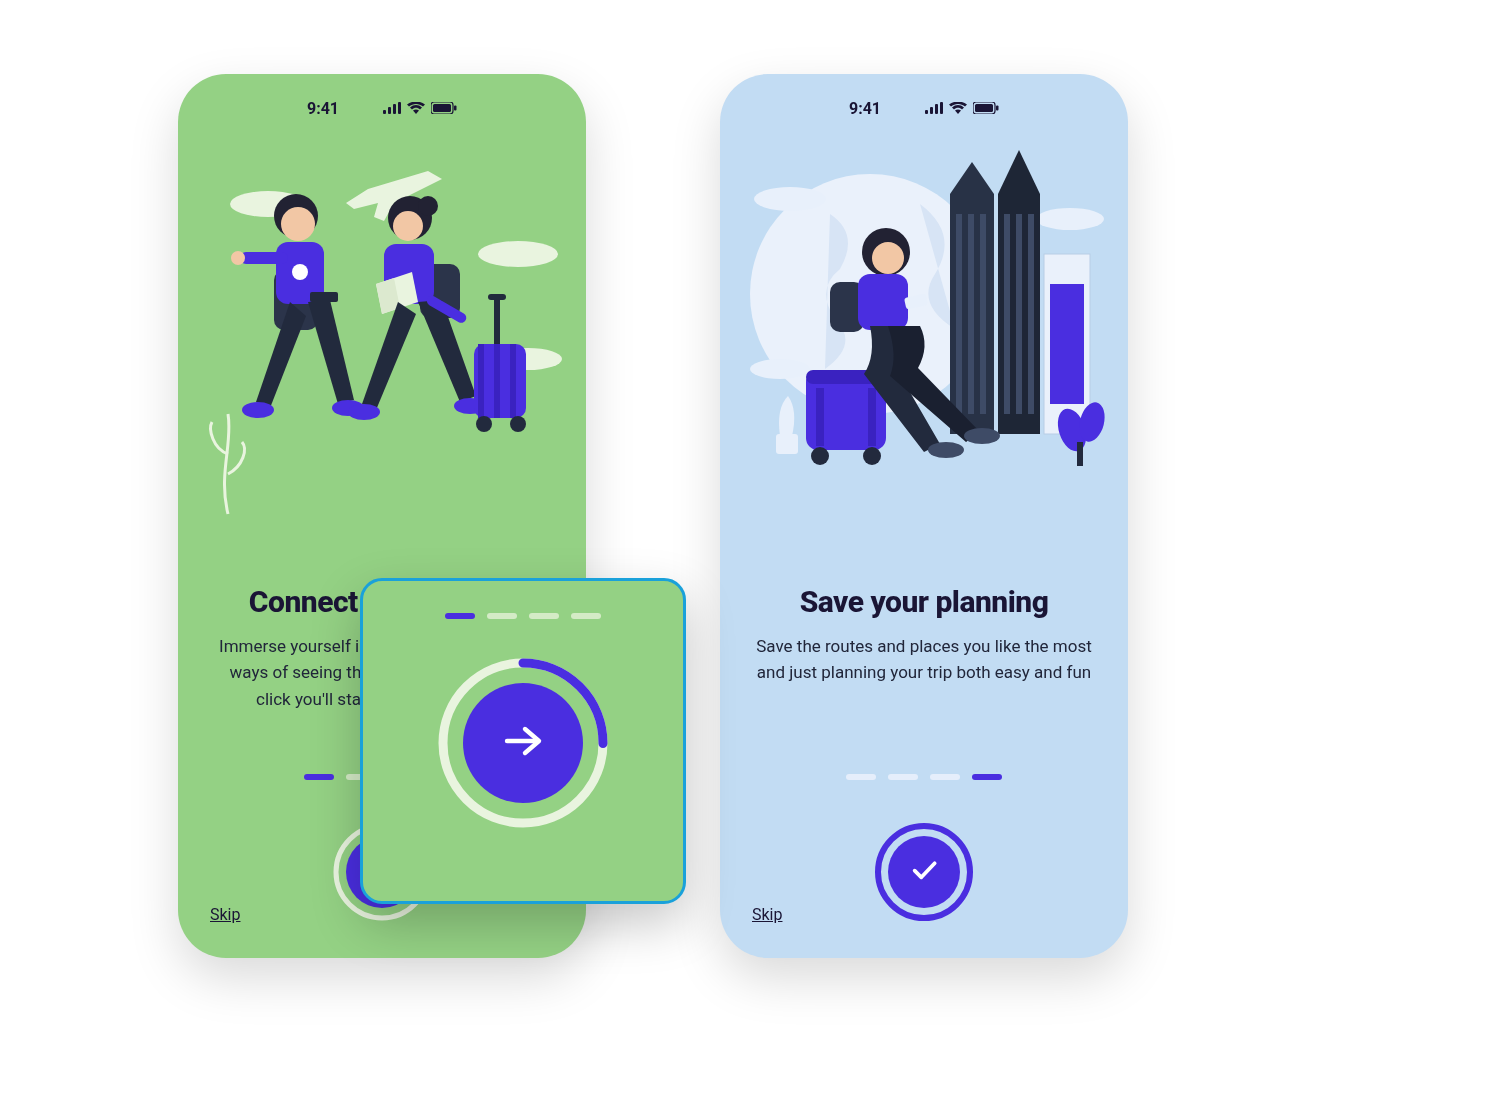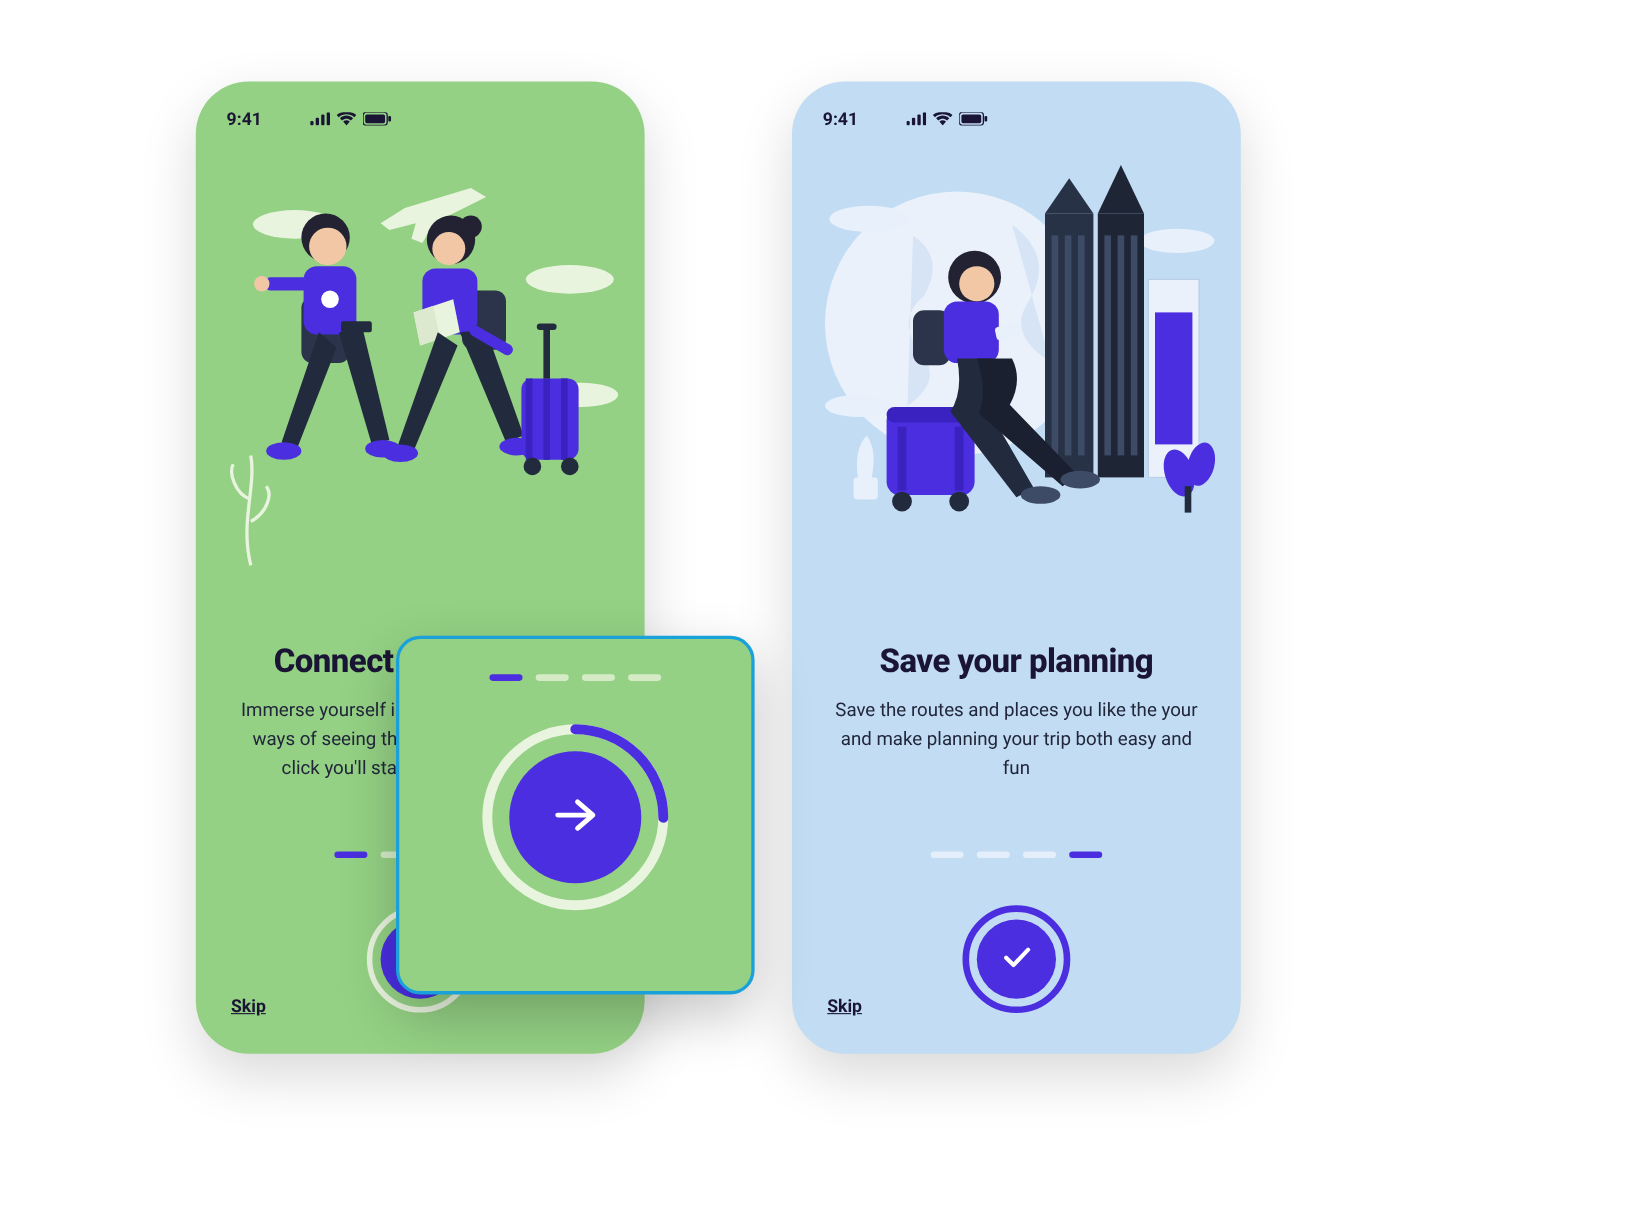--- a/index.html
+++ b/index.html
@@ -20,21 +20,21 @@
     }
     .phone-left  { left: 178px; top: 74px; background: #94d184; }
     .phone-right { left: 720px; top: 74px; background: #c2dcf3; }
 
     
     .status-bar {
       position: absolute;
       top: 20px; left: 0; right: 0;
       height: 28px;
       display: flex;
-      justify-content: flex-start;
+      justify-content: center;
       align-items: center;
       padding: 0 28px;
       font-size: 16px;
       font-weight: 700;
       color: #1a1535;
       gap: 44px;
     }
     .status-icons { display: flex; align-items: center; gap: 6px; }
 
     .illus-wrap {
@@ -93,21 +93,21 @@
       border-radius: 50%;
       background: #4a2ee0;
       display: flex; align-items: center; justify-content: center;
     }
 
     .skip {
       position: absolute;
       left: 32px; bottom: 34px;
       color: #1a1535;
       font-size: 16px;
-      font-weight: 700;
+      font-weight: 400;
       text-decoration: underline;
       cursor: pointer;
     }
 
     
     .zoom-card {
       position: absolute;
       left: 360px; top: 578px;
       width: 326px; height: 326px;
       background: #94d184;
@@ -348,21 +348,21 @@
         <path d="M150 182 q6 30 -6 48 l60 78 l16 -8 l-44 -76 q14 -22 6 -42 z" fill="#222a3d"></path>
         <path d="M168 182 q10 30 2 50 l76 66 l14 -10 l-62 -64 q12 -22 2 -42 z" fill="#1a2030"></path>
         <ellipse cx="226" cy="306" rx="18" ry="8" fill="#3e4b66"></ellipse>
         <ellipse cx="262" cy="292" rx="18" ry="8" fill="#3e4b66"></ellipse>
       </g>
     </svg>
   </div>
 
   <div class="text-block">
     <h1 class="title">Save your planning</h1>
-    <p class="body-copy">Save the routes and places you like the your and make planning your trip both easy and fun</p>
+    <p class="body-copy">Save the routes and places you like the most and just planning your trip both easy and fun</p>
   </div>
 
   <div class="dots">
     <span class="dot dot-off-b"></span>
     <span class="dot dot-off-b"></span>
     <span class="dot dot-off-b"></span>
     <span class="dot dot-on"></span>
   </div>
 
   <div class="next-btn">

